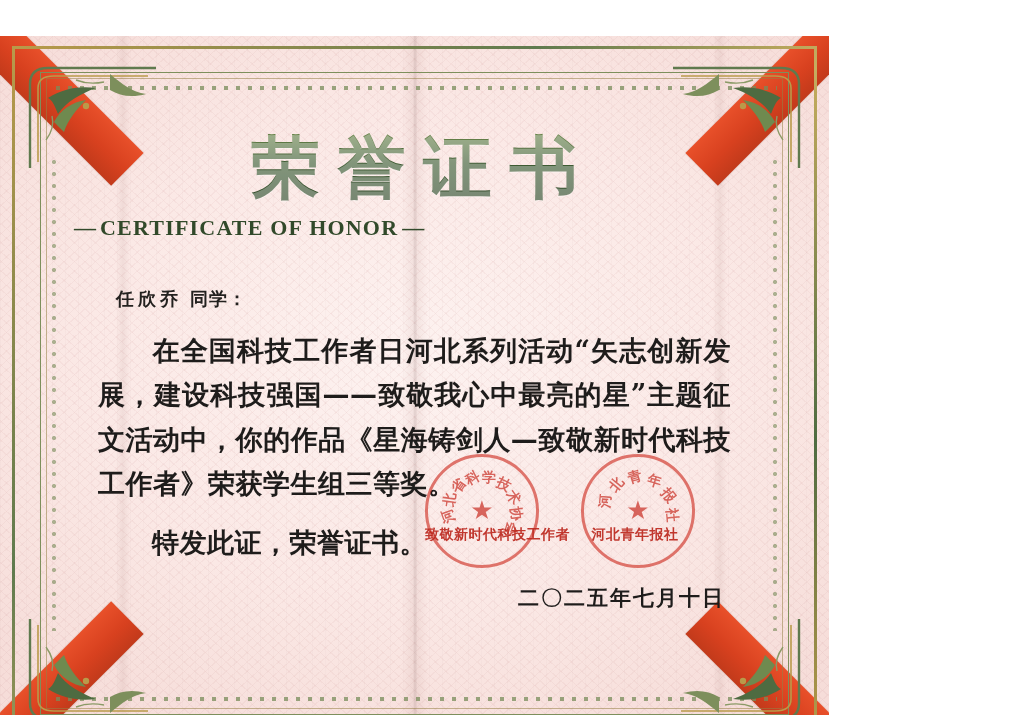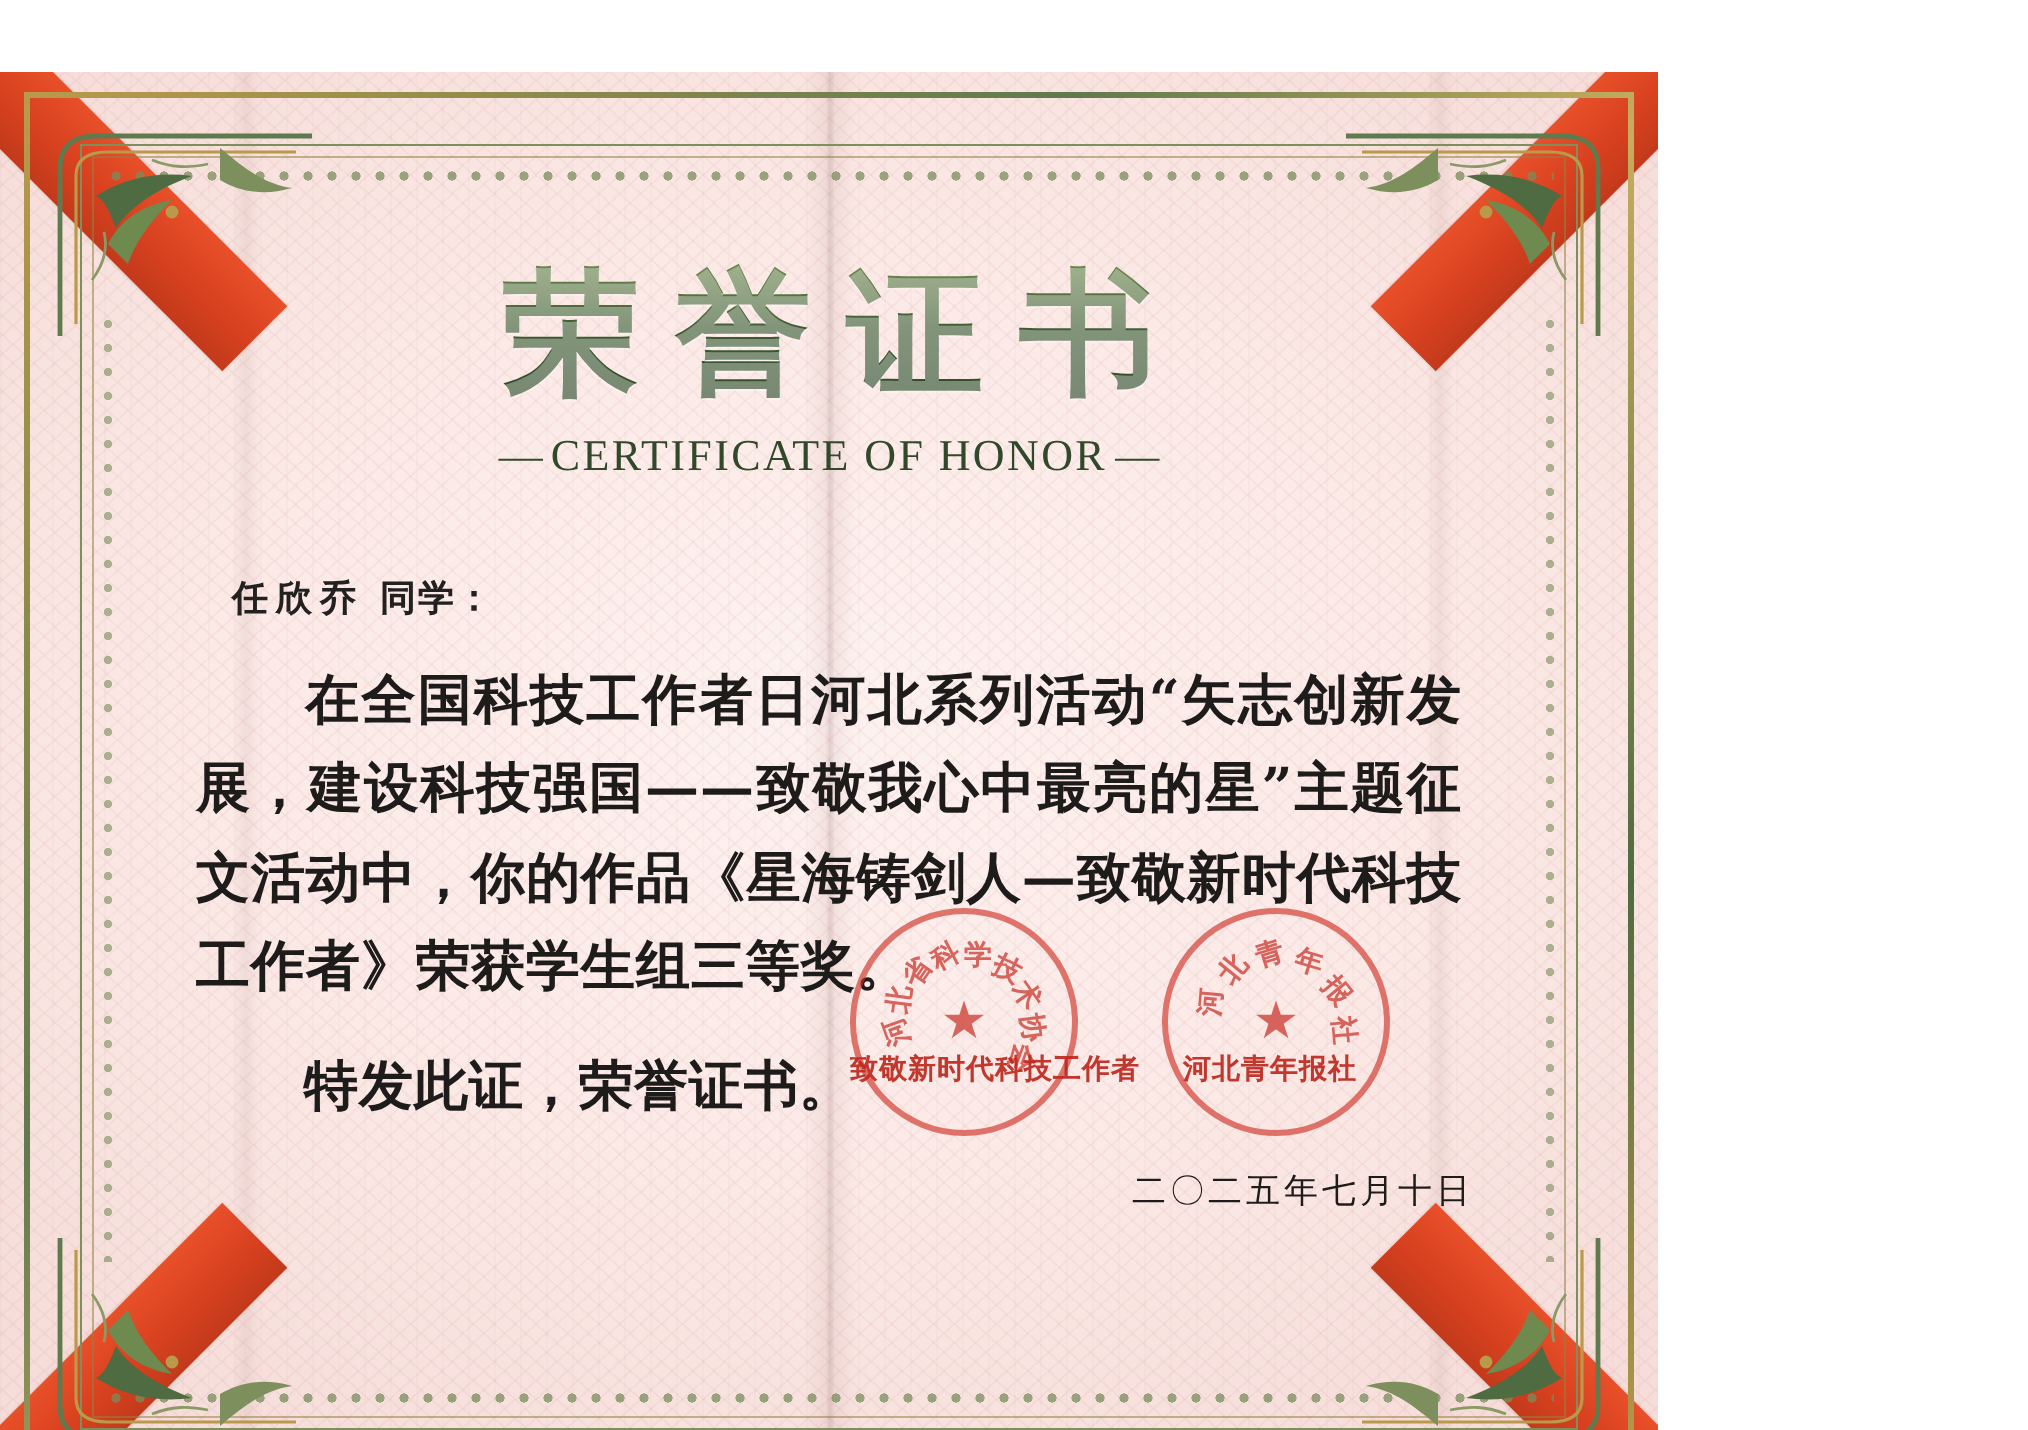--- a/index.html
+++ b/index.html
@@ -142,25 +142,24 @@
     text-indent: 18px;
     color: #3f5c34;
     background: linear-gradient(180deg, #6f8a4f 0%, #3f5c34 45%, #2e4626 100%);
     -webkit-background-clip: text;
     background-clip: text;
     -webkit-text-fill-color: transparent;
     text-shadow: 0 1px 0 rgba(255,255,255,.35);
     line-height: 1.1;
   }
   .subtitle {
-    text-align: center;
     margin-top: 10px;
     font-family: "Liberation Serif", serif;
     font-size: 22px;
-    font-weight: 400;
+    font-weight: 700;
     letter-spacing: 1.2px;
     color: #31492a;
   }
   .subtitle .dash { letter-spacing: 0; margin: 0 4px; }
 
   .recipient {
     margin: 46px 0 0 46px;
     font-family: "DejaVu Serif", "Liberation Serif", serif;
     font-size: 18px;
     font-weight: 700;
@@ -242,25 +241,25 @@
     font-family: "DejaVu Serif", "Liberation Serif", serif;
     font-size: 14px;
     font-weight: 700;
     color: rgba(188,40,30,.92);
     letter-spacing: .5px;
     white-space: nowrap;
   }
 
   .date {
     position: absolute;
-    right: 92px;
+    right: 104px;
     top: 548px;
     font-family: "DejaVu Serif", "Liberation Serif", serif;
-    font-size: 17px;
-    font-weight: 400;
+    font-size: 21px;
+    font-weight: 700;
     color: #1e1c1b;
     letter-spacing: 2px;
   }
 </style>
 </head>
 <body>
 
 <div id="certificate">
 
   <div class="texture"></div>

